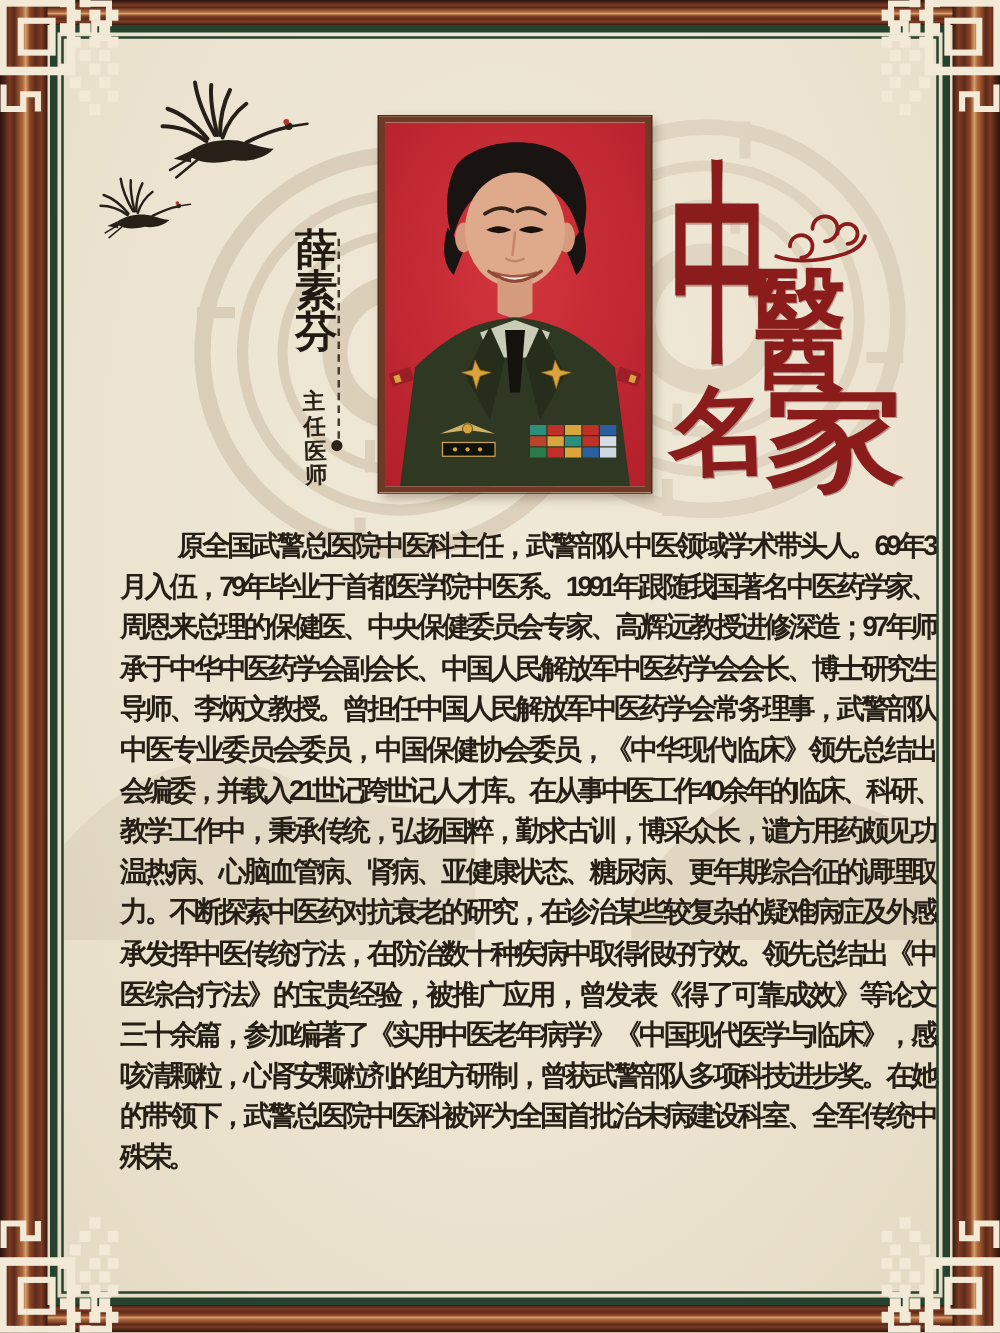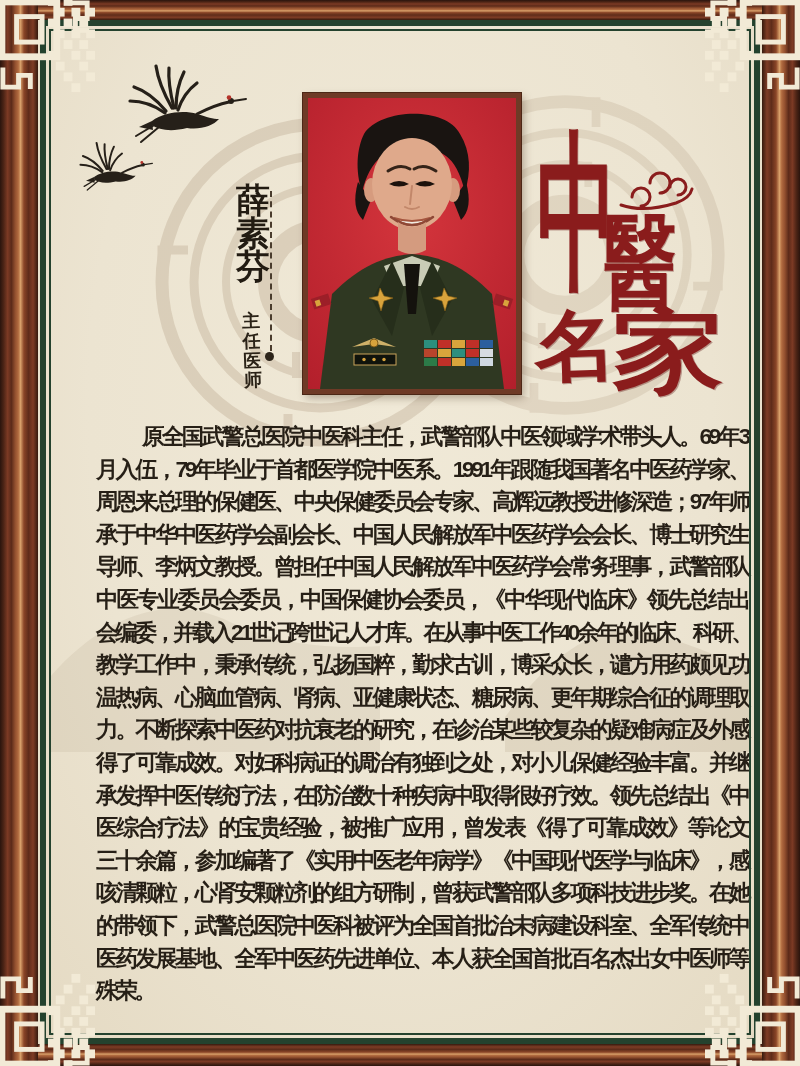--- a/index.html
+++ b/index.html
@@ -245,27 +245,25 @@
     <div class="bio-line indent">原全国武警总医院中医科主任，武警部队中医领域学术带头人。69年3</div>
     <div class="bio-line">月入伍，79年毕业于首都医学院中医系。1991年跟随我国著名中医药学家、</div>
     <div class="bio-line">周恩来总理的保健医、中央保健委员会专家、高辉远教授进修深造；97年师</div>
     <div class="bio-line">承于中华中医药学会副会长、中国人民解放军中医药学会会长、博士研究生</div>
     <div class="bio-line">导师、李炳文教授。曾担任中国人民解放军中医药学会常务理事，武警部队</div>
     <div class="bio-line">中医专业委员会委员，中国保健协会委员，《中华现代临床》领先总结出</div>
     <div class="bio-line">会编委，并载入21世记跨世记人才库。在从事中医工作40余年的临床、科研、</div>
     <div class="bio-line">教学工作中，秉承传统，弘扬国粹，勤求古训，博采众长，谴方用药颇见功</div>
     <div class="bio-line">温热病、心脑血管病、肾病、亚健康状态、糖尿病、更年期综合征的调理取</div>
     <div class="bio-line">力。不断探索中医药对抗衰老的研究，在诊治某些较复杂的疑难病症及外感</div>
-    <div class="bio-line">得了可靠成效。对妇科病证的调治有独到之处，对小儿保健经验丰富。并继</div>
     <div class="bio-line">承发挥中医传统疗法，在防治数十种疾病中取得很好疗效。领先总结出《中</div>
     <div class="bio-line">医综合疗法》的宝贵经验，被推广应用，曾发表《得了可靠成效》等论文</div>
     <div class="bio-line">三十余篇，参加编著了《实用中医老年病学》《中国现代医学与临床》，感</div>
     <div class="bio-line">咳清颗粒，心肾安颗粒剂的组方研制，曾获武警部队多项科技进步奖。在她</div>
     <div class="bio-line">的带领下，武警总医院中医科被评为全国首批治未病建设科室、全军传统中</div>
-    <div class="bio-line">医药发展基地、全军中医药先进单位、本人获全国首批百名杰出女中医师等</div>
     <div class="bio-line last">殊荣。</div>
   </div>
 
   <div class="wood top"></div>
   <div class="wood bottom"></div>
   <div class="wood left"></div>
   <div class="wood right"></div>
   <div class="green-thick"></div>
   <div class="green-thin"></div>
   <svg class="corner tl">

